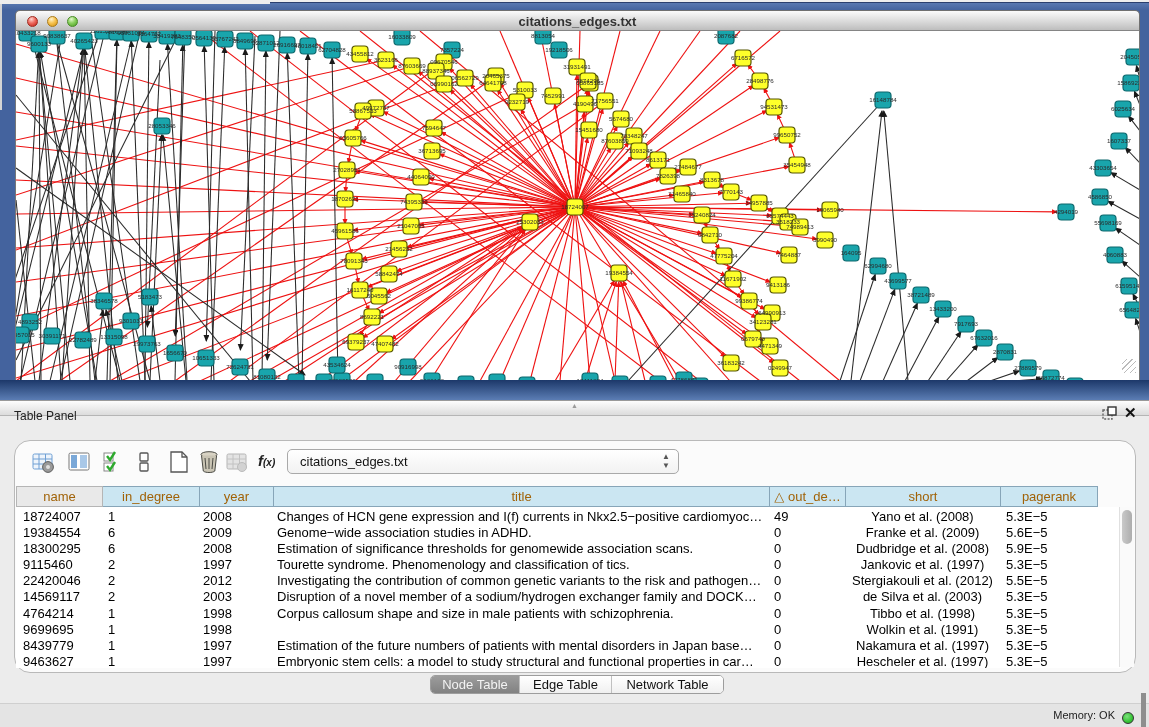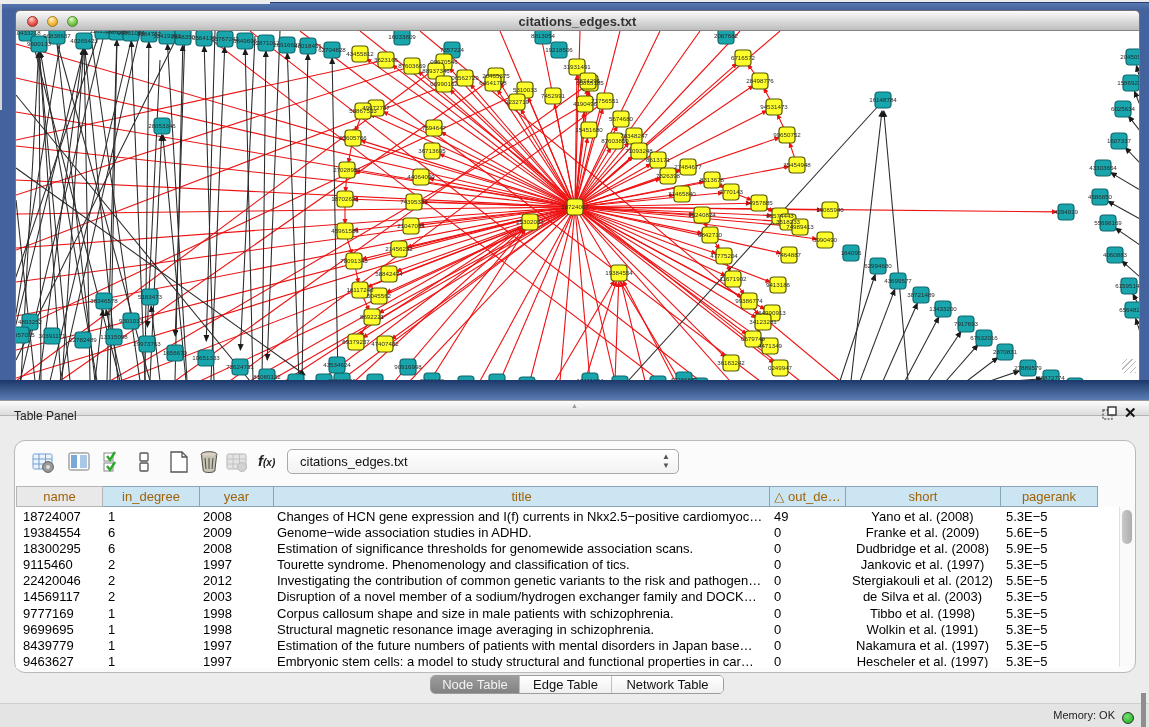--- a/index.html
+++ b/index.html
@@ -15,21 +15,21 @@
 #tl3{left:51px;background:radial-gradient(circle at 38% 25%,#e4f8cf,#8ad05e 45%,#5aab31 85%);border:1px solid #488a25}
 #canvas{position:absolute;left:15px;top:31px;width:1125px;height:350px;background:#fff;overflow:hidden;border-left:1px solid #777;border-right:1px solid #777}
 #grip{position:absolute;right:3px;bottom:8px;width:14px;height:14px;
  background:repeating-linear-gradient(135deg,transparent 0 3px,#bbb 3px 4px)}
 #tp{position:absolute;left:0;top:400px;width:1149px;height:327px;background:#ececec}
 #tphead{position:absolute;left:0;top:0;width:1149px;height:16px;background:linear-gradient(#fdfdfd,#dcdcdc);border-top:1px solid #999;border-bottom:1px solid #b5b5b5}
 #tphead .t{position:absolute;left:14px;top:8px;font-size:12px;color:#222}
 #splitter{position:absolute;left:571px;top:1px;color:#9a9a9a;font-size:7px}
 #floaticon{position:absolute;left:1102px;top:5px;width:15px;height:15px}
 #closex{position:absolute;left:1124px;top:3px;font-size:15px;font-weight:bold;color:#111}
-#browser{position:absolute;left:14px;top:40px;width:1122px;height:233px;background:#fbfbfb;border:1px solid #b9b9b9;border-radius:11px}
+#browser{position:absolute;left:14px;top:40px;width:1122px;height:233px;background:#fbfbfb;border:1px solid #b9b9b9;border-radius:16px}
 .ticon{position:absolute;top:9px;width:24px;height:24px}
 #dropdown{position:absolute;left:272px;top:8px;width:392px;height:25px;border:1px solid #a9a9a9;border-radius:5px;background:linear-gradient(#fff,#f2f2f2)}
 #dropdown .dt{position:absolute;left:12px;top:4px;font-size:13px;color:#111}
 #dropdown .arr{position:absolute;right:8px;top:2px;font-size:8px;color:#555;line-height:9px;text-align:center}
 #thead{position:absolute;left:1px;top:45px;height:21px;display:flex;font-size:13px;color:#a16207}
 #thead .h{background:#cbe6f2;border:1px solid #87a5b8;border-left:none;display:flex;align-items:center;justify-content:center}
 #thead .h:first-child{border-left:1px solid #b5b5b5;background:#e9e9e9;border-top-color:#b5b5b5;border-bottom-color:#b5b5b5;border-right-color:#b5b5b5}
 #tbody{position:absolute;left:1px;top:66px;width:1105px;height:161px;background:#fff;overflow:hidden;font-size:13px;color:#000}
 .tr{position:relative;height:16.1px;white-space:nowrap}
 .tr div{position:absolute;top:2px}
@@ -700,33 +700,32 @@
 <div class="tr">
           <div class="c0">14569117</div>
           <div class="c1">2</div>
           <div class="c2">2003</div>
           <div class="c3">Disruption of a novel member of a sodium/hydrogen exchanger family and DOCK…</div>
           <div class="c4">0</div>
           <div class="c5">de Silva et al. (2003)</div>
           <div class="c6">5.3E−5</div>
         </div>
 <div class="tr">
-          <div class="c0">9777169</div>
+          <div class="c0">4764214</div>
           <div class="c1">1</div>
           <div class="c2">1998</div>
           <div class="c3">Corpus callosum shape and size in male patients with schizophrenia.</div>
           <div class="c4">0</div>
           <div class="c5">Tibbo et al. (1998)</div>
           <div class="c6">5.3E−5</div>
         </div>
 <div class="tr">
           <div class="c0">9699695</div>
           <div class="c1">1</div>
           <div class="c2">1998</div>
-          <div class="c3">Structural magnetic resonance image averaging in schizophrenia.</div>
           <div class="c4">0</div>
           <div class="c5">Wolkin et al. (1991)</div>
           <div class="c6">5.3E−5</div>
         </div>
 <div class="tr">
           <div class="c0">8439779</div>
           <div class="c1">1</div>
           <div class="c2">1997</div>
           <div class="c3">Estimation of the future numbers of patients with mental disorders in Japan base…</div>
           <div class="c4">0</div>

